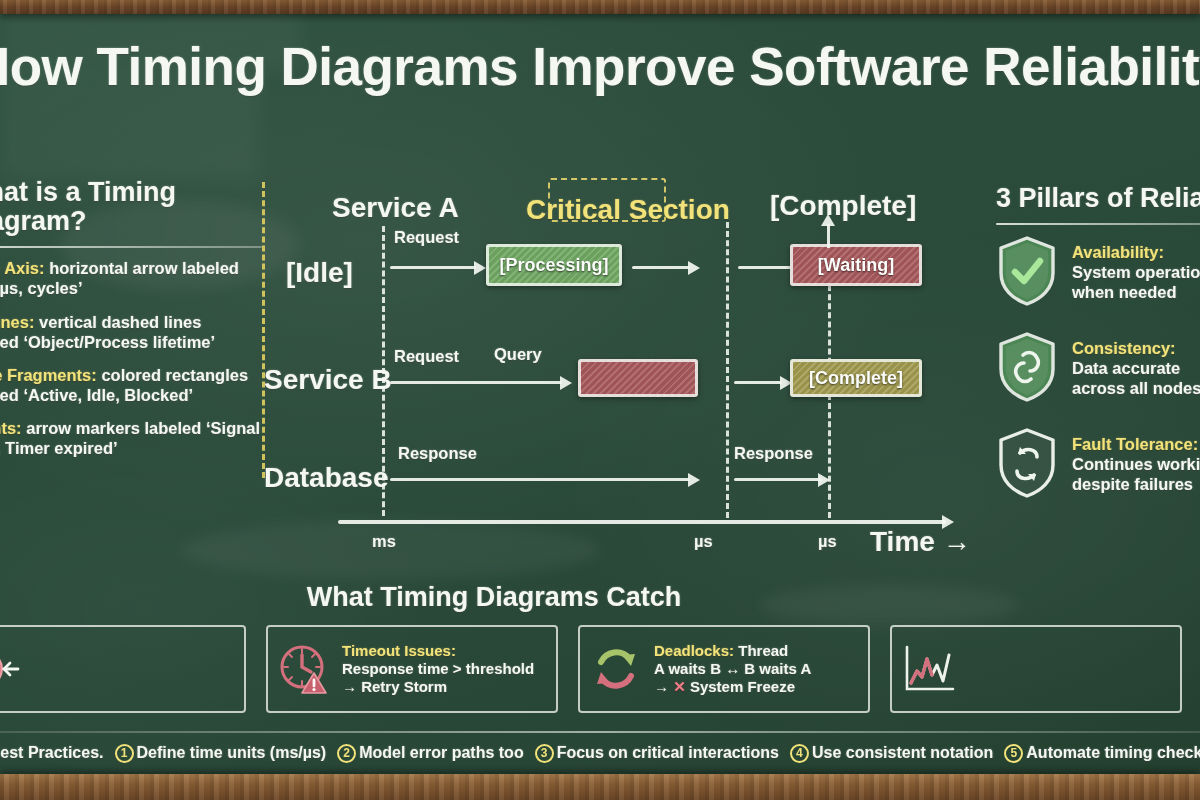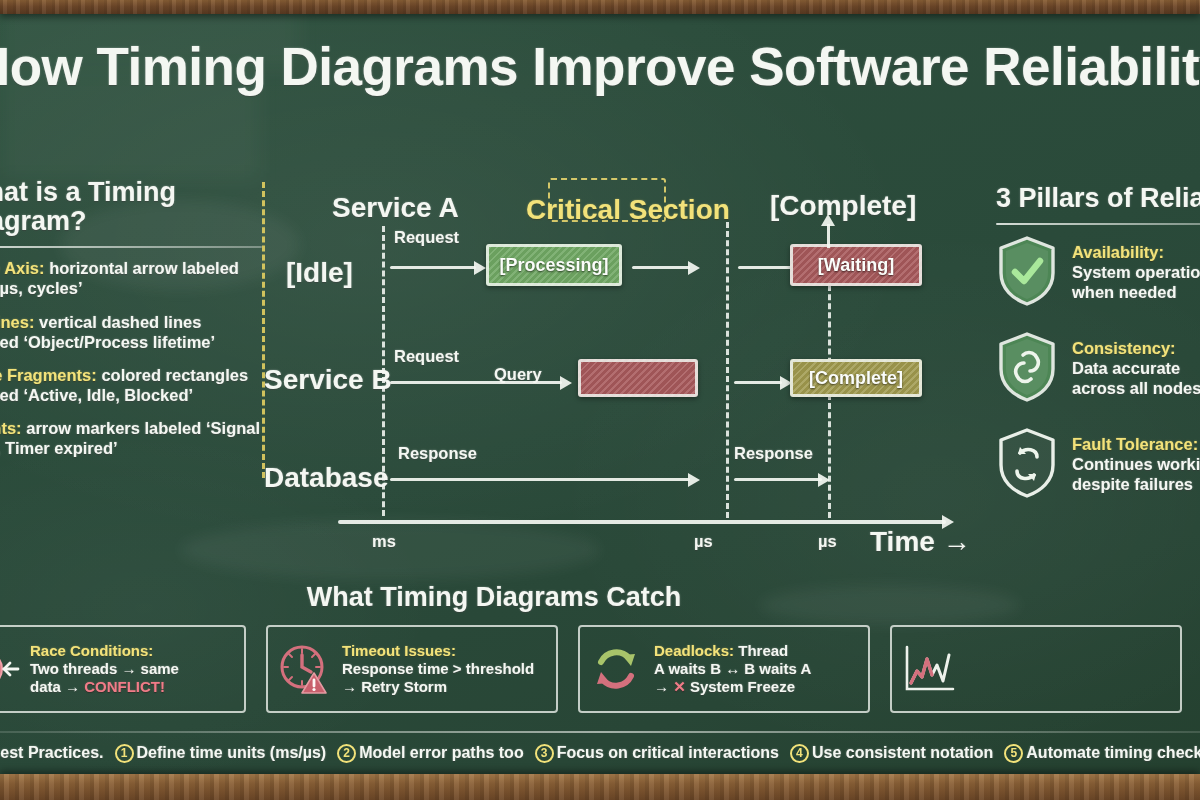--- a/index.html
+++ b/index.html
@@ -221,21 +221,21 @@
     <div class="arrow-head" style="left:426px; top:79px;"></div>
     <div class="arrow-line" style="left:476px; top:84px; width:62px;"></div>
     <div class="arrow-head" style="left:536px; top:79px;"></div>
 
     <div class="state-box box-red" style="left:528px; top:62px; width:132px; height:42px;">[Waiting]</div>
 
     <div style="position:absolute; left:565px; top:42px; width:3px; height:24px; background:rgba(244,247,242,0.92);"></div>
     <div class="arrow-up-head" style="left:559px; top:32px;"></div>
 
     <div class="lbl-sm chalk" style="left:132px; top:165px;">Request</div>
-    <div class="lbl-sm chalk" style="left:232px; top:183px;">Query</div>
+    <div class="lbl-sm chalk" style="left:232px; top:163px;">Query</div>
     <div class="arrow-line" style="left:128px; top:199px; width:172px;"></div>
     <div class="arrow-head" style="left:298px; top:194px;"></div>
 
     <div class="state-box box-red" style="left:316px; top:177px; width:120px; height:38px;"></div>
 
     <div class="arrow-line" style="left:472px; top:199px; width:48px;"></div>
     <div class="arrow-head" style="left:518px; top:194px;"></div>
 
     <div class="state-box box-olive" style="left:528px; top:177px; width:132px; height:38px;">[Complete]</div>
 
@@ -325,25 +325,20 @@
           <line x1="24" y1="12" x2="24" y2="41" stroke="#a84f59" stroke-width="2"></line>
           <circle cx="18" cy="21" r="2.4" fill="#a84f59"></circle>
           <circle cx="30" cy="22" r="2.4" fill="#a84f59"></circle>
           <circle cx="19" cy="32" r="2.2" fill="#a84f59"></circle>
           <circle cx="29" cy="33" r="2.2" fill="#a84f59"></circle>
           <g stroke="#f4f7f2" stroke-width="2.8" stroke-linecap="round" fill="none">
             <path d="M54 26 L40 26"></path>
               <path d="M46 20 L40 26 L46 32"></path>
           </g>
         </svg>
-      </div>
-      <div class="card-txt">
-        <span class="yellow">Race Conditions:</span><br>
-        <span class="chalk">Two threads → same</span><br>
-        <span class="chalk">data → </span><span class="pink">CONFLICT!</span>
       </div>
     </div>
 
     <div class="card">
       <div class="card-icon">
         <svg width="56" height="56" viewBox="0 0 56 56">
           <circle cx="26" cy="26" r="20" fill="none" stroke="#d4707d" stroke-width="3"></circle>
           <g stroke="#d4707d" stroke-width="2" stroke-linecap="round">
             <path d="M26 8 L26 12"></path>
               <path d="M26 40 L26 44"></path>

